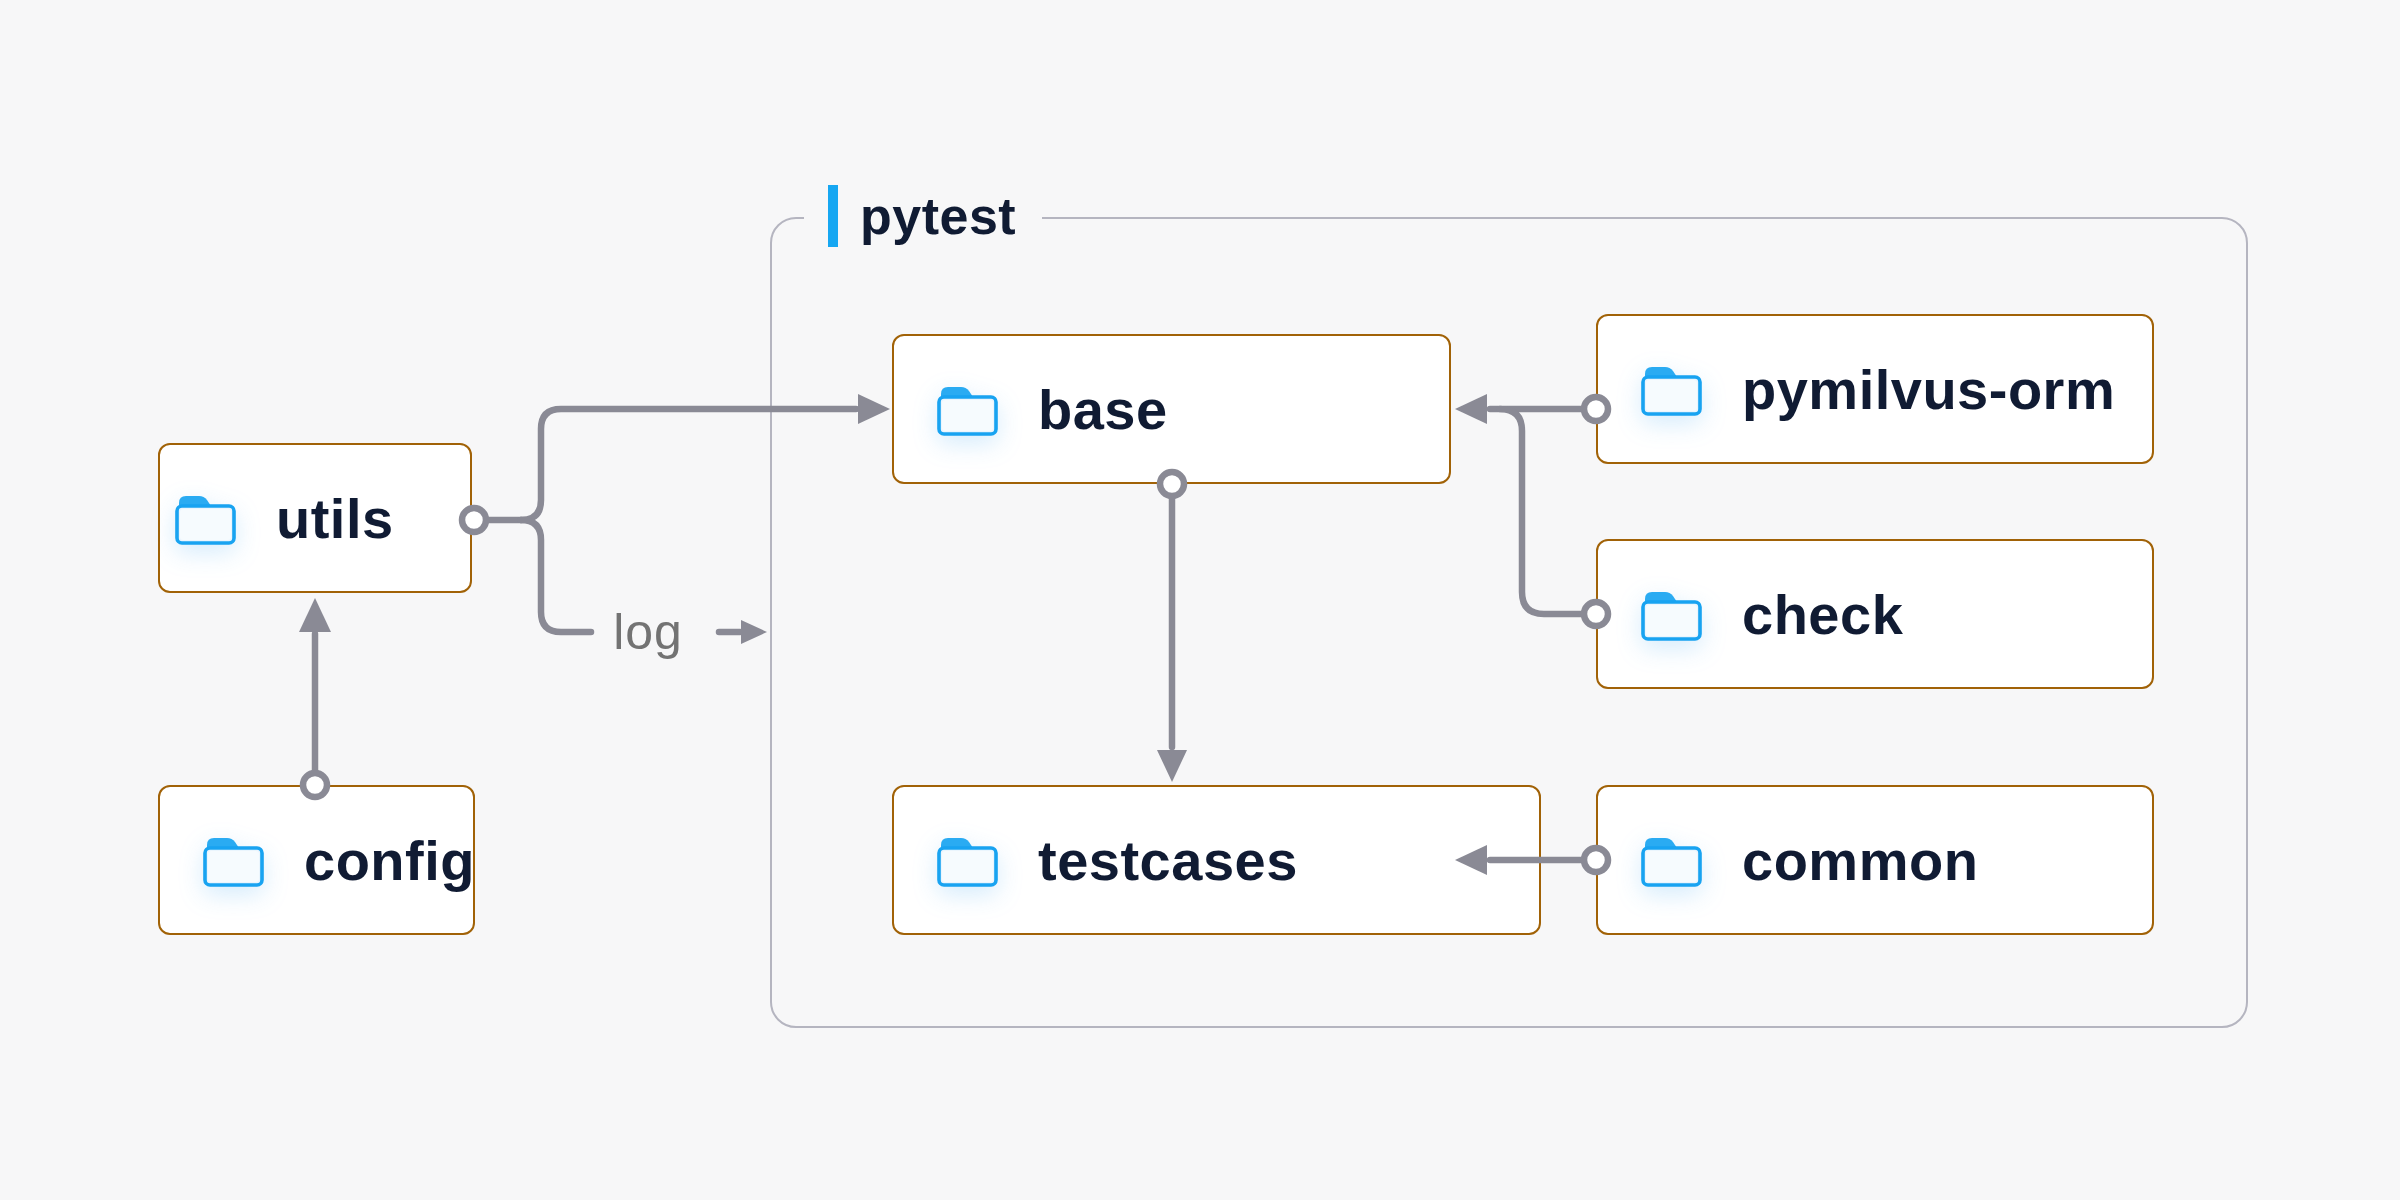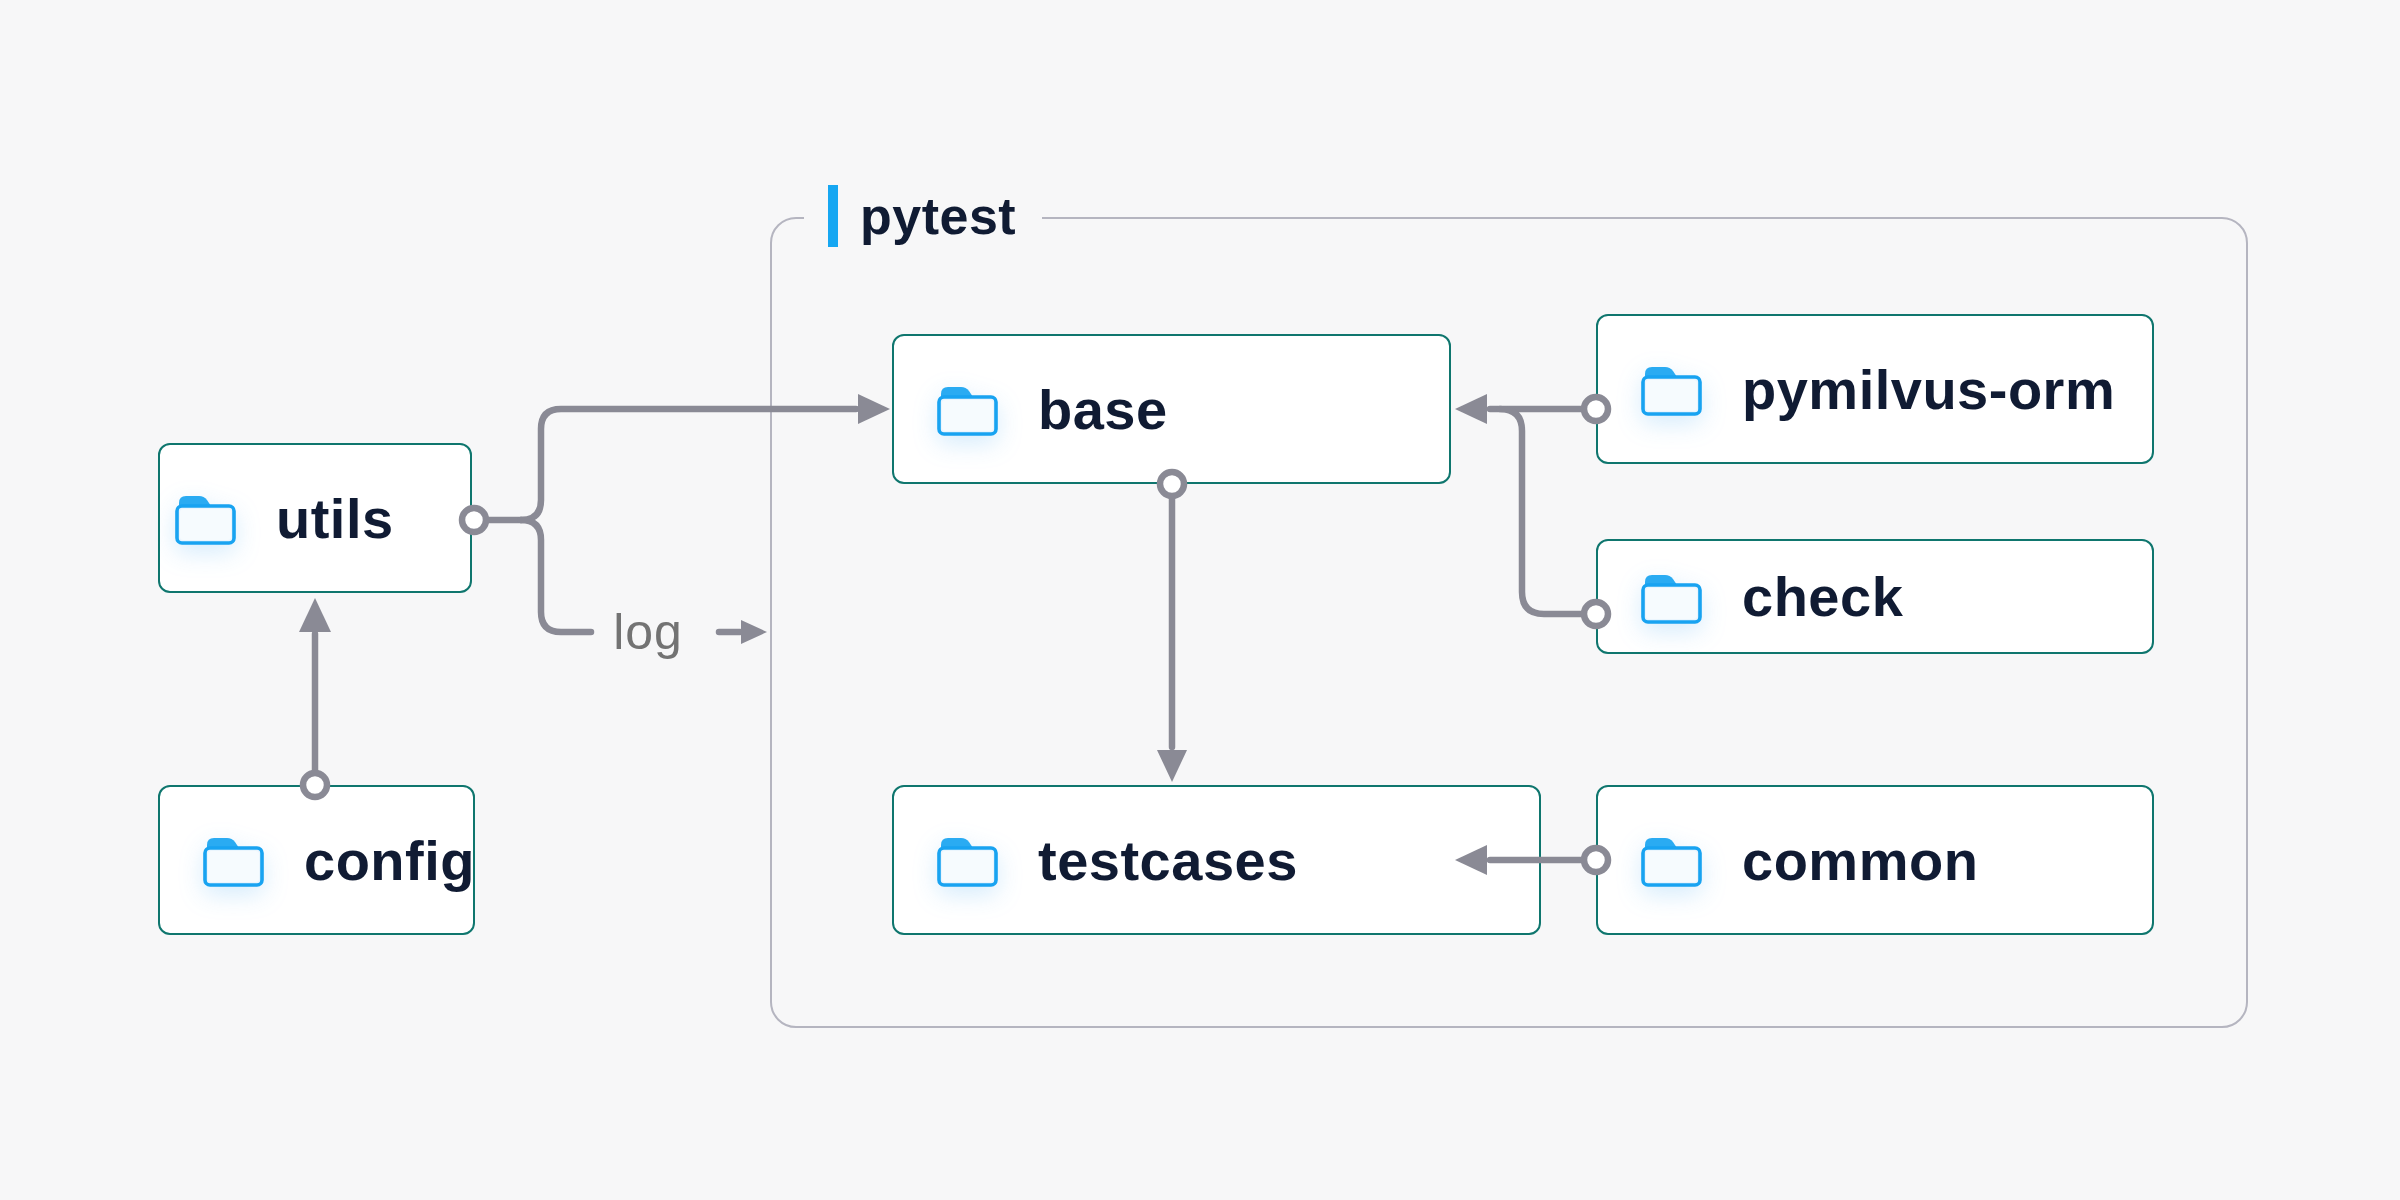--- a/index.html
+++ b/index.html
@@ -7,21 +7,21 @@
     position:relative;
     width:2400px;height:1200px;
     background:#f7f7f8;
     overflow:hidden;
     font-family:"Liberation Sans", sans-serif;
   }
   
   .node{
     position:absolute;
     background:#ffffff;
-    border:2px solid #0f766e;
+    border:2px solid #a16207;
     border-radius:12px;
     display:flex;
     align-items:center;
     padding-left:40px;
     box-sizing:border-box;
     z-index:2;
   }
   .node .label{
     margin-left:38px;
     font-size:56px;
@@ -133,21 +133,21 @@
 
   <div class="node" style="left:1596px;top:314px;width:558px;height:150px;">
     <svg class="folder" width="66" height="56" viewBox="0 0 66 56">
       <path d="M7 22 v-9 q0 -7 7 -7 h13 q5 0 8 4 l6 9 z" fill="#2aabf2"></path>
       <rect x="5" y="16" width="57" height="37" rx="5" fill="#eaf5fd" stroke="#18a3f1" stroke-width="3.6"></rect>
       <rect x="8" y="19" width="51" height="31" rx="3" fill="#ffffff" opacity="0.55"></rect>
     </svg>
     <span class="label">pymilvus-orm</span>
   </div>
 
-  <div class="node" style="left:1596px;top:539px;width:558px;height:115px;">
+  <div class="node" style="left:1596px;top:539px;width:558px;height:150px;">
     <svg class="folder" width="66" height="56" viewBox="0 0 66 56">
       <path d="M7 22 v-9 q0 -7 7 -7 h13 q5 0 8 4 l6 9 z" fill="#2aabf2"></path>
       <rect x="5" y="16" width="57" height="37" rx="5" fill="#eaf5fd" stroke="#18a3f1" stroke-width="3.6"></rect>
       <rect x="8" y="19" width="51" height="31" rx="3" fill="#ffffff" opacity="0.55"></rect>
     </svg>
     <span class="label">check</span>
   </div>
 
   <div class="node" style="left:1596px;top:785px;width:558px;height:150px;">
     <svg class="folder" width="66" height="56" viewBox="0 0 66 56">

